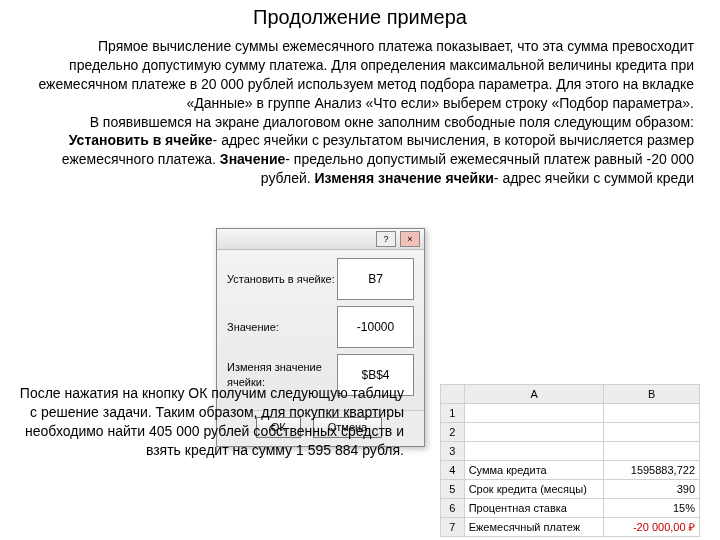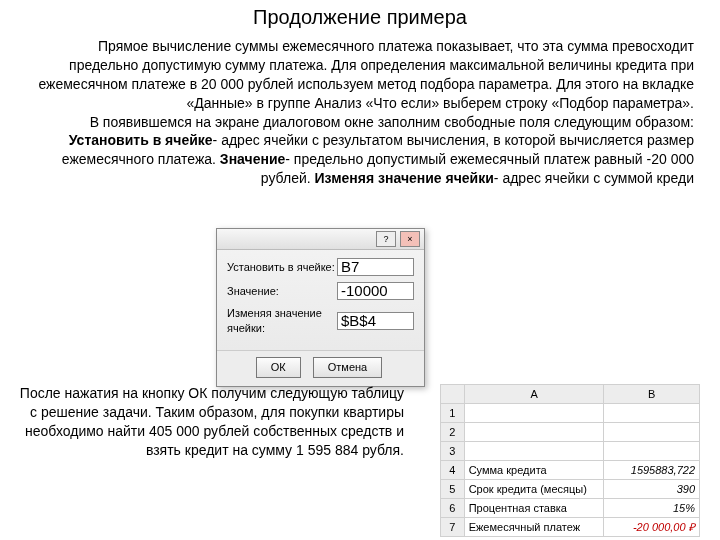--- a/index.html
+++ b/index.html
@@ -58,23 +58,24 @@
   }
   .win-btn.close { background: #f3c0b8; }
   .dialog-body { padding: 8px 10px 8px 10px; }
   .drow { display: flex; align-items: center; margin-bottom: 6px; }
   .drow .lbl { flex: 0 0 110px; }
   .drow .fld {
     flex: 1;
     border: 1px solid #888;
     background: #fff;
     height: 16px;
-    padding: 0 3px;
-    font-size: 15px;
+    padding: 12px 3px;
+    font-size: 12px;
     line-height: 16px;
+    text-align: center;
   }
   .dialog-buttons {
     display: flex;
     justify-content: center;
     gap: 12px;
     padding: 6px 3px 8px 0;
     border-top: 1px solid #ccc;
     background: #ededed;
   }
   .dbtn {
@@ -109,21 +110,21 @@
     background: #ededed;
     font-weight: normal;
     text-align: center;
   }
   .sheet .rowhdr {
     background: #ededed;
     text-align: center;
     width: 16px;
   }
   .sheet .colA { width: 140px; text-align: left; border-radius: 6px; }
-  .sheet .colB { width: 90px; text-align: right; font-style: italic; }
+  .sheet .colB { width: 90px; text-align: right; }
   .red { color: #c00000; }
   .corner { background: #ededed; }
 </style>
 </head>
 <body>
 
 <div class="title">Продолжение примера</div>
 
 <div class="para">
   <span>Прямое вычисление суммы ежемесячного платежа показывает, что эта сумма превосходит предельно допустимую сумму платежа. Для определения максимальной величины кредита при ежемесячном платеже в 20 000 рублей используем метод подбора параметра. Для этого на вкладке «Данные» в группе Анализ «Что если» выберем строку «Подбор параметра».</span><br>

